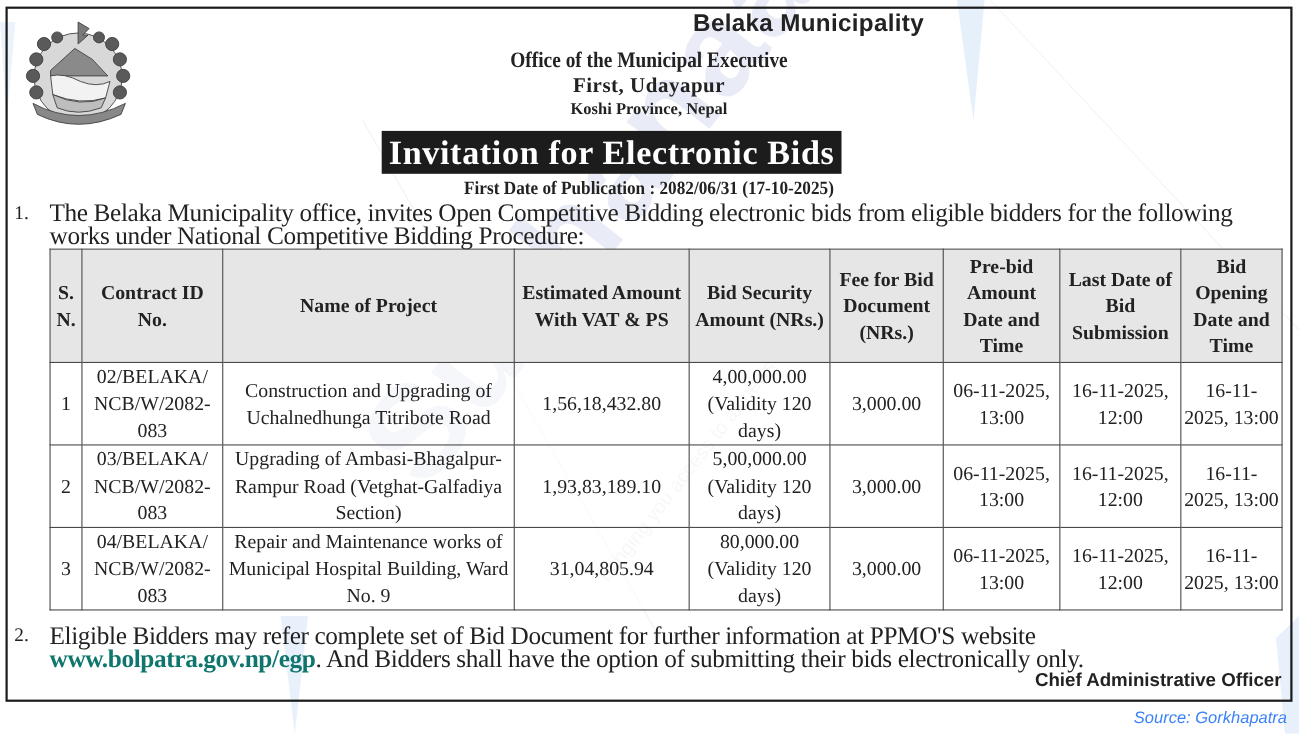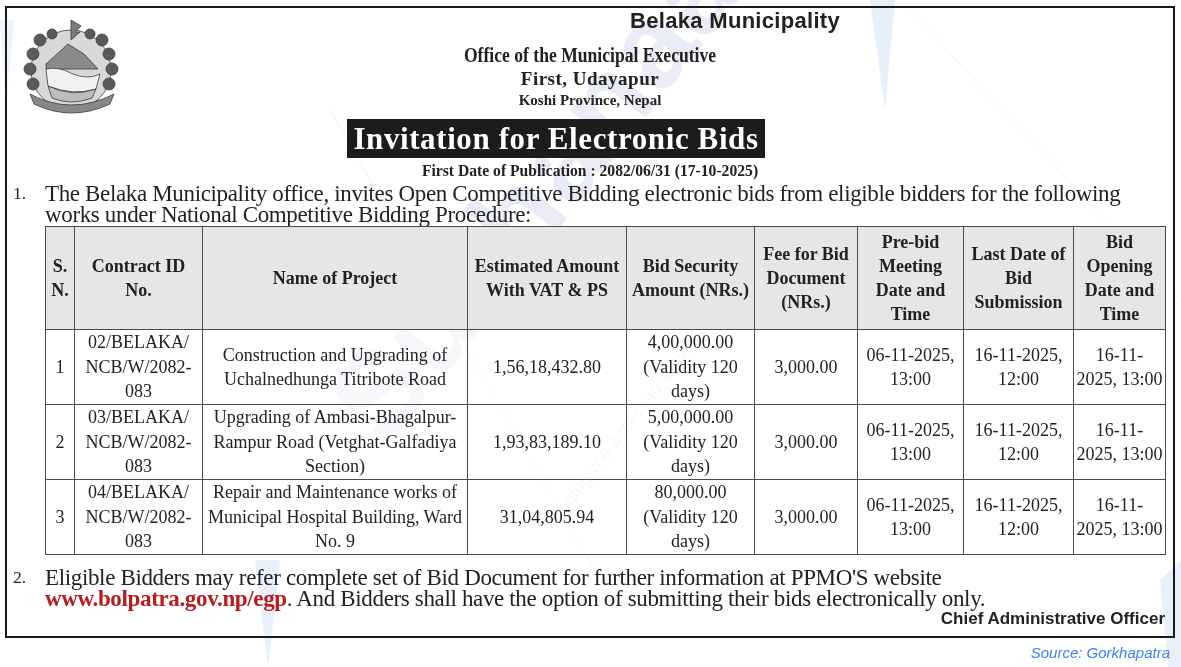--- a/index.html
+++ b/index.html
@@ -65,21 +65,21 @@
   table.bids td.left-tight { padding: 0 1px; }
 
   .signature {
     position: absolute; right: 16px; top: 609px; font-family: "Liberation Sans", sans-serif;
     font-weight: bold; font-size: 17px; color: #222;
   }
   .source {
     position: absolute; right: 11px; top: 644px; font-family: "Liberation Sans", sans-serif;
     font-style: italic; font-size: 15px; color: #3b82f6;
   }
-  a.site { color: #b91c1c; text-decoration: none; font-weight: bold; margin-top: 27px; }
+  a.site { color: #0f766e; text-decoration: none; font-weight: bold; margin-top: 27px; }
 </style>
 </head>
 <body>
 
 <svg class="wm-stroke" width="1181" height="667" style="left:0;top:0">
   <polygon points="870,0 895,0 885,110" fill="rgba(110,170,230,0.18)"></polygon>
   <polygon points="255,560 280,560 268,667" fill="rgba(110,170,230,0.16)"></polygon>
   <polygon points="0,20 14,20 6,110" fill="rgba(110,170,230,0.14)"></polygon>
   <polygon points="1160,580 1181,560 1181,667 1168,667" fill="rgba(110,170,230,0.16)"></polygon>
   <line x1="330" y1="110" x2="600" y2="580" stroke="rgba(120,120,120,0.10)" stroke-width="1"></line>
@@ -137,21 +137,21 @@
       <col style="width:92px">
   </colgroup>
   <thead>
     <tr>
       <th>S. N.</th>
       <th>Contract ID No.</th>
       <th>Name of Project</th>
       <th>Estimated Amount With VAT &amp; PS</th>
       <th>Bid Security Amount (NRs.)</th>
       <th>Fee for Bid Document (NRs.)</th>
-      <th>Pre-bid Meeting Date and Time</th>
+      <th>Pre-bid Amount Date and Time</th>
       <th>Last Date of Bid Submission</th>
       <th>Bid Opening Date and Time</th>
     </tr>
   </thead>
   <tbody>
     <tr>
       <td>1</td>
       <td class="left-tight">02/BELAKA/ NCB/W/2082-083</td>
       <td>Construction and Upgrading of Uchalnedhunga Titribote Road</td>
       <td>1,56,18,432.80</td>

